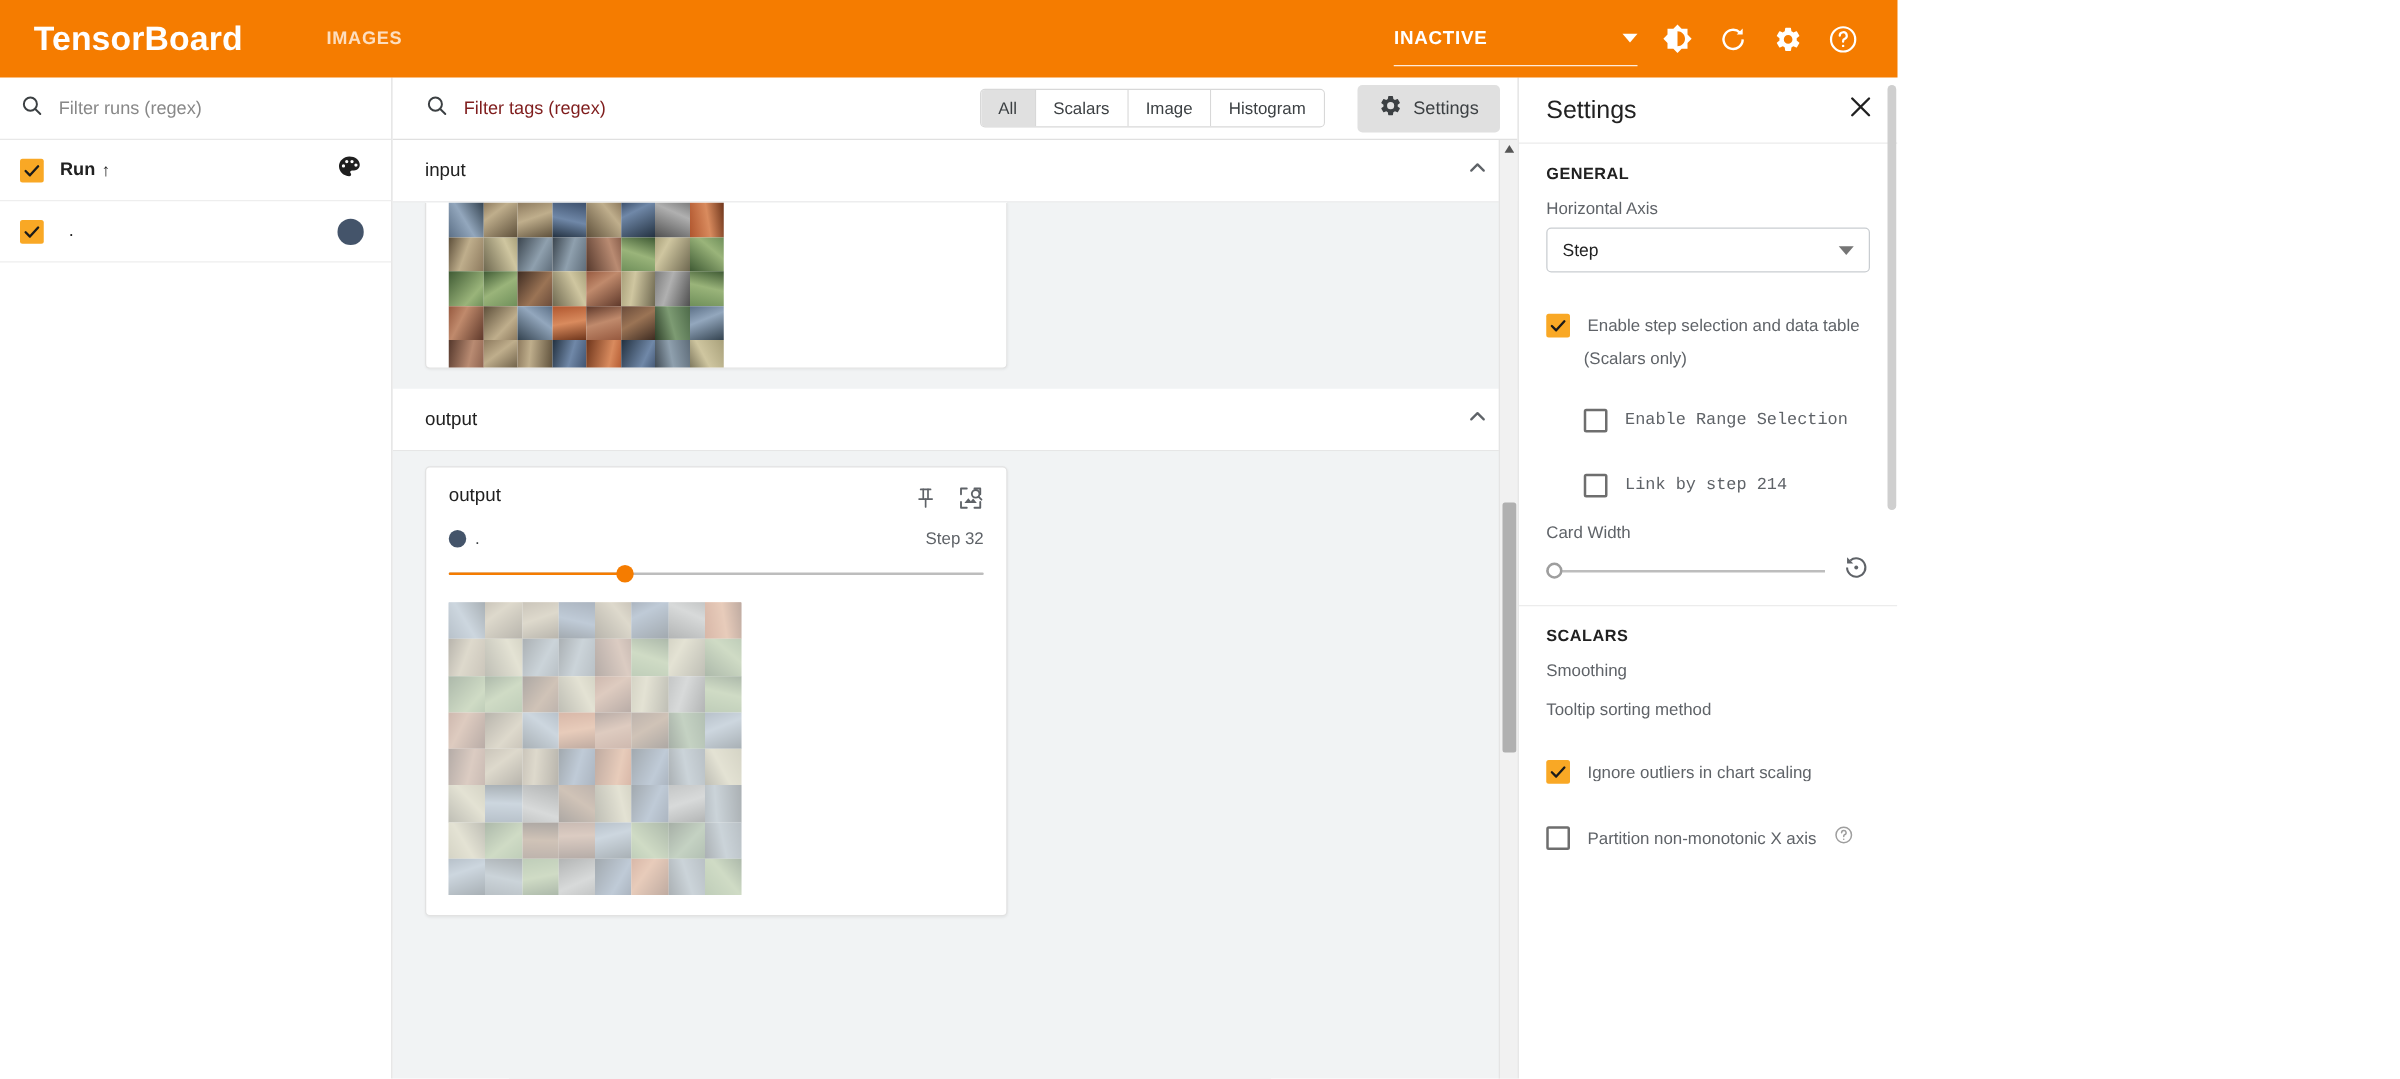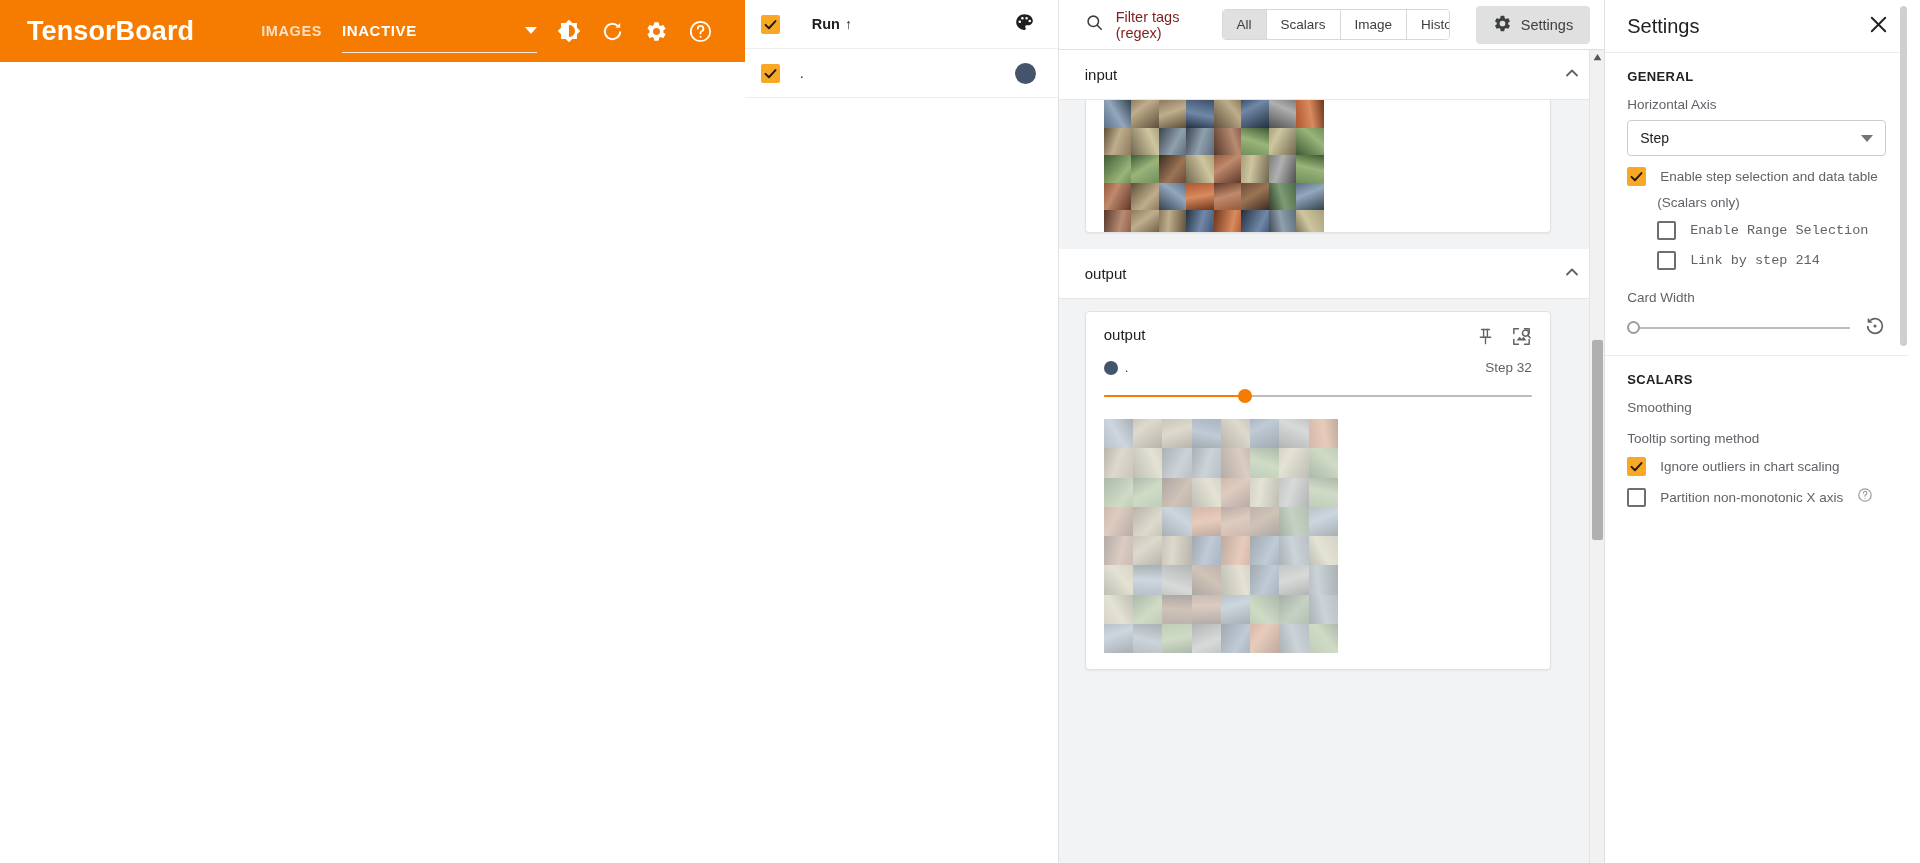--- a/index.html
+++ b/index.html
@@ -3,21 +3,21 @@
 <meta charset="utf-8">
 <style>
   * { box-sizing: border-box; }
   html, body {
     margin: 0; padding: 0;
     width: 1920px; height: 863px;
     overflow: hidden;
     font-family: "Liberation Sans", sans-serif;
     background: #fff;
   }
-  #app { width: 1518px; height: 863px; display: flex; flex-direction: row; position: relative; }
+  #app { width: 1518px; height: 863px; display: flex; flex-direction: column; position: relative; }
 
   
   .topbar {
     height: 62px; flex: 0 0 62px;
     background: #f57c00;
     display: flex; align-items: center;
     position: relative; z-index: 20;
   }
   .brand {
     color: #fff; font-size: 27px; font-weight: bold;
@@ -89,21 +89,21 @@
     border-bottom: 1px solid #eeeeee;
   }
   .cb {
     width: 19px; height: 19px; flex: 0 0 19px;
     border-radius: 2px; display: flex; align-items: center; justify-content: center;
     cursor: pointer;
   }
   .cb.checked { background: #f9a825; }
   .cb svg { display: block; }
   .run-label {
-    margin-left: 32px; font-size: 14.5px; font-weight: bold; color: #212121;
+    margin-left: 13px; font-size: 14.5px; font-weight: bold; color: #212121;
     display: flex; align-items: center; gap: 5px;
   }
   .sort-arrow { font-size: 14px; font-weight: normal; }
   .palette { margin-left: auto; margin-right: 23px; cursor: pointer; }
   .run-row {
     height: 49px; display: flex; align-items: center;
     padding: 0 0 0 16px; border-bottom: 1px solid #eeeeee;
   }
   .run-name { margin-left: 20px; font-size: 14.5px; color: #212121; }
   .run-dot {
@@ -229,21 +229,21 @@
   .sp-select {
     height: 36px; border: 1px solid #c9cdd1; border-radius: 4px;
     display: flex; align-items: center; padding: 0 12px;
     font-size: 14px; color: #212121; cursor: pointer;
   }
   .sp-select .arrow {
     margin-left: auto; width: 0; height: 0;
     border-left: 6px solid transparent; border-right: 6px solid transparent;
     border-top: 7px solid #757575;
   }
-  .sp-check-row { display: flex; align-items: center; gap: 14px; margin-top: 11px; }
+  .sp-check-row { display: flex; align-items: center; gap: 14px; margin-top: 33px; }
   .sp-check-row .txt { font-size: 13.5px; color: #5f6368; white-space: nowrap; overflow: hidden; }
   .sp-sub { font-size: 13.5px; color: #5f6368; margin: 9px 0 0 30px; }
   .sp-indent { margin-left: 30px; font-family: Liberation Mono, monospace; }
   .cb20 {
     width: 19px; height: 19px; flex: 0 0 19px; border-radius: 2px;
     display: flex; align-items: center; justify-content: center;
   }
   .cb20.checked { background: #f9a825; }
   .cb20.unchecked { border: 2px solid #6e6e6e; background: #fff; }
   .cw-row { display: flex; align-items: center; gap: 14px; margin-top: 10px; }
@@ -310,20 +310,29 @@
           <path d="M9.4 9.2a2.7 2.7 0 1 1 3.5 2.6c-.6.2-.9.8-.9 1.5v.5" stroke-linecap="round"></path>
           <circle cx="12" cy="17" r="0.95" fill="#ffffff" stroke="none"></circle>
         </svg>
       </div>
     </div>
   </div>
 
   <div class="body">
 
     <div class="sidebar">
+      <div class="filter-row">
+        <span>
+          <svg width="19" height="19" viewBox="0 0 24 24" fill="none" stroke="#3c4043" stroke-width="2">
+            <circle cx="10.5" cy="10.5" r="6.6"></circle>
+            <line x1="15.4" y1="15.4" x2="20.5" y2="20.5" stroke-linecap="round"></line>
+          </svg>
+        </span>
+        <span class="ph">Filter runs (regex)</span>
+      </div>
 
       <div class="run-header">
         <span class="cb checked">
           <svg width="15" height="15" viewBox="0 0 24 24" fill="none" stroke="#1a1a1a" stroke-width="3">
             <polyline points="4,12.5 9.5,18 20,6.5" stroke-linecap="round" stroke-linejoin="round"></polyline>
           </svg>
         </span>
         <span class="run-label">
           <span>Run</span>
           <span class="sort-arrow">↑</span>

